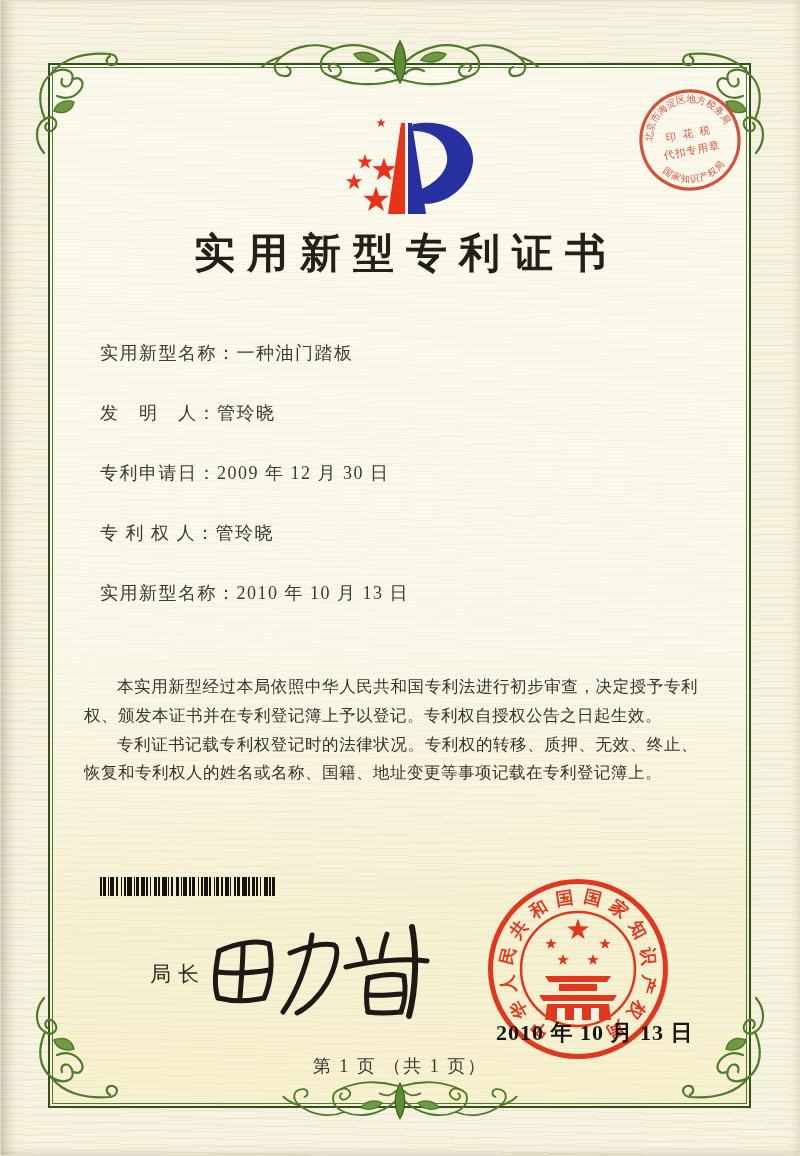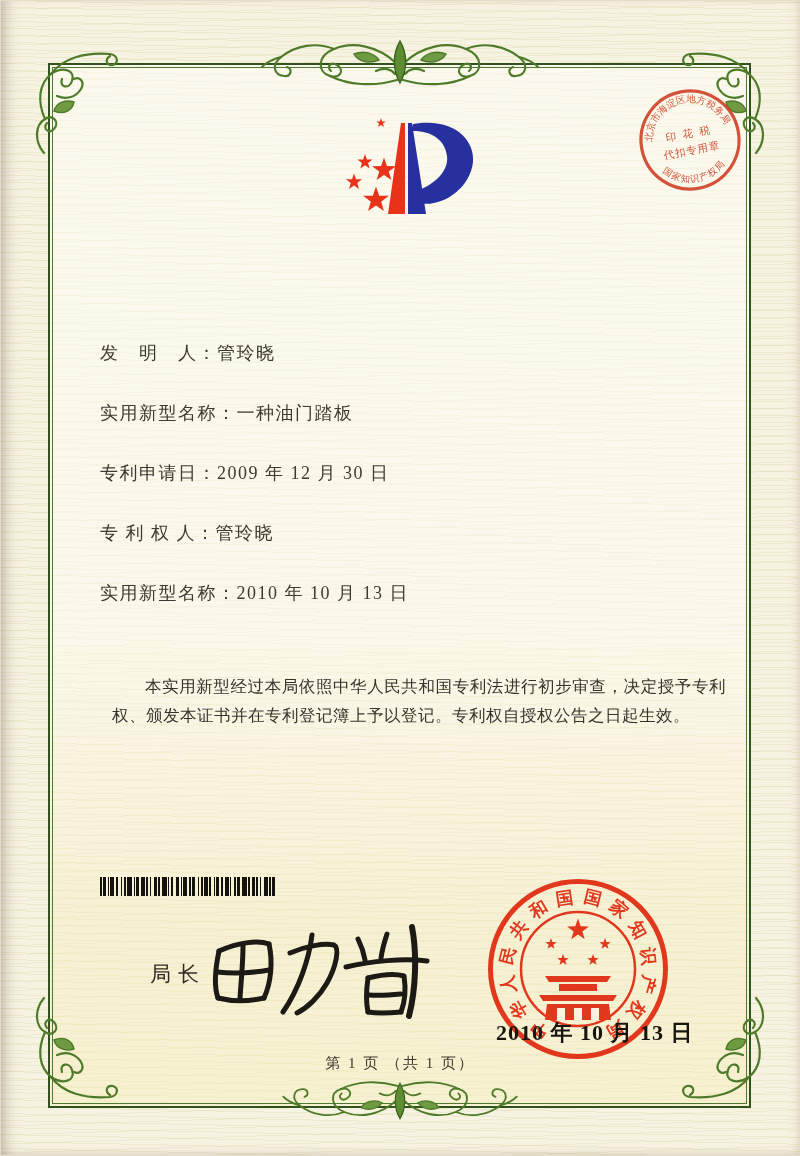--- a/index.html
+++ b/index.html
@@ -42,35 +42,35 @@
   .logo{position:absolute;left:322px;top:110px;}
   .stamp{position:absolute;left:630px;top:80px;transform:rotate(-11deg);}
   .title{position:absolute;left:0;right:0;top:226px;margin:0;text-align:center;
          font-size:41px;font-weight:700;letter-spacing:12px;text-indent:12px;color:#23201a;}
 
   .fields{position:absolute;left:100px;top:341px;}
   .field-row{height:60px;font-size:18px;letter-spacing:1.5px;color:#3d3a2f;white-space:nowrap;}
   .f-label{color:#3d3a2f;}
   .f-value{color:#3d3a2f;}
 
-  .paras{position:absolute;left:112px;top:673px;width:614px;}
+  .paras{position:absolute;left:84px;top:673px;width:614px;}
   .paras p{margin:0;font-size:16.5px;line-height:28.8px;color:#36332b;text-align:justify;text-indent:2em;letter-spacing:.5px;}
 
   .barcode{position:absolute;left:100px;top:877px;width:256px;height:19px;overflow:hidden;}
   .bar{position:absolute;top:0;height:100%;background:#15130f;}
 
   .sig-label{position:absolute;left:150px;top:960px;font-size:21px;letter-spacing:7px;color:#2e2b23;}
   .autograph{position:absolute;left:203px;top:915px;}
 
   .seal{position:absolute;left:478px;top:869px;}
   .seal-date{position:absolute;left:496px;top:1018px;font-size:22px;font-weight:700;
              letter-spacing:1px;color:#17150f;z-index:5;white-space:nowrap;}
 
   .footer{position:absolute;left:0;right:0;top:1054px;text-align:center;
-          font-size:15px;letter-spacing:2px;color:#3d392e;}
+          font-size:18px;letter-spacing:2px;color:#3d392e;}
 </style>
 </head>
 <body>
 
 <div class="paper">
 
   <svg width="0" height="0" style="position:absolute">
     <defs>
       <path id="star" d="M0,-10 L2.35,-3.24 L9.51,-3.09 L3.8,1.24 L5.88,8.09 L0,4 L-5.88,8.09 L-3.8,1.24 L-9.51,-3.09 L-2.35,-3.24 Z"></path>
       <g id="cornerOrn" stroke="#4e7b29" stroke-width="2.2" fill="none" stroke-linecap="round">
@@ -137,41 +137,43 @@
       <circle cx="60" cy="60" r="49" fill="none" stroke="#cf4026" stroke-width="3.2"></circle>
       <path id="stTop" d="M 22.4 54.7 A 38 38 0 0 1 97.6 54.7" fill="none"></path>
       <path id="stBot" d="M 26.9 85.9 A 42 42 0 0 0 93.1 85.9" fill="none"></path>
       <text font-size="9.6" fill="#cf4026"><textPath href="#stTop">北京市海淀区地方税务局</textPath></text>
       <text font-size="9.2" fill="#cf4026" letter-spacing="1"><textPath href="#stBot">国家知识产权局</textPath></text>
       <text x="60" y="57" text-anchor="middle" font-size="10.5" fill="#cf4026" letter-spacing="2">印 花 税</text>
       <text x="60" y="74" text-anchor="middle" font-size="10.5" fill="#cf4026" letter-spacing="1">代扣专用章</text>
     </g>
   </svg>
 
+  <h1 class="title">实用新型专利证书</h1>
 
   <div class="fields">
     <div class="field-row">
+      <span class="f-label">实用新型名称：</span><span class="f-value">一种油门踏板</span>
+    </div>
+    <div class="field-row">
       <span class="f-label">发　明　人：</span><span class="f-value">管玲晓</span>
-    </div>
-    <div class="field-row">
-      <span class="f-label">实用新型名称：</span><span class="f-value">一种油门踏板</span>
     </div>
     <div class="field-row">
       <span class="f-label">专利申请日：</span><span class="f-value">2009 年 12 月 30 日</span>
     </div>
     <div class="field-row">
       <span class="f-label">专 利 权 人：</span><span class="f-value">管玲晓</span>
     </div>
     <div class="field-row">
       <span class="f-label">实用新型名称：</span><span class="f-value">2010 年 10 月 13 日</span>
     </div>
   </div>
 
   <div class="paras">
     <p>本实用新型经过本局依照中华人民共和国专利法进行初步审查，决定授予专利权、颁发本证书并在专利登记簿上予以登记。专利权自授权公告之日起生效。</p>
+    <p>专利证书记载专利权登记时的法律状况。专利权的转移、质押、无效、终止、恢复和专利权人的姓名或名称、国籍、地址变更等事项记载在专利登记簿上。</p>
   </div>
 
   <div class="barcode">
       <div class="bar" style="left: 0px; width: 2px;"></div>
       <div class="bar" style="left: 3px; width: 3px;"></div>
       <div class="bar" style="left: 8px; width: 1px;"></div>
       <div class="bar" style="left: 10px; width: 4px;"></div>
       <div class="bar" style="left: 16px; width: 2px;"></div>
       <div class="bar" style="left: 21px; width: 1px;"></div>
       <div class="bar" style="left: 24px; width: 2px;"></div>

